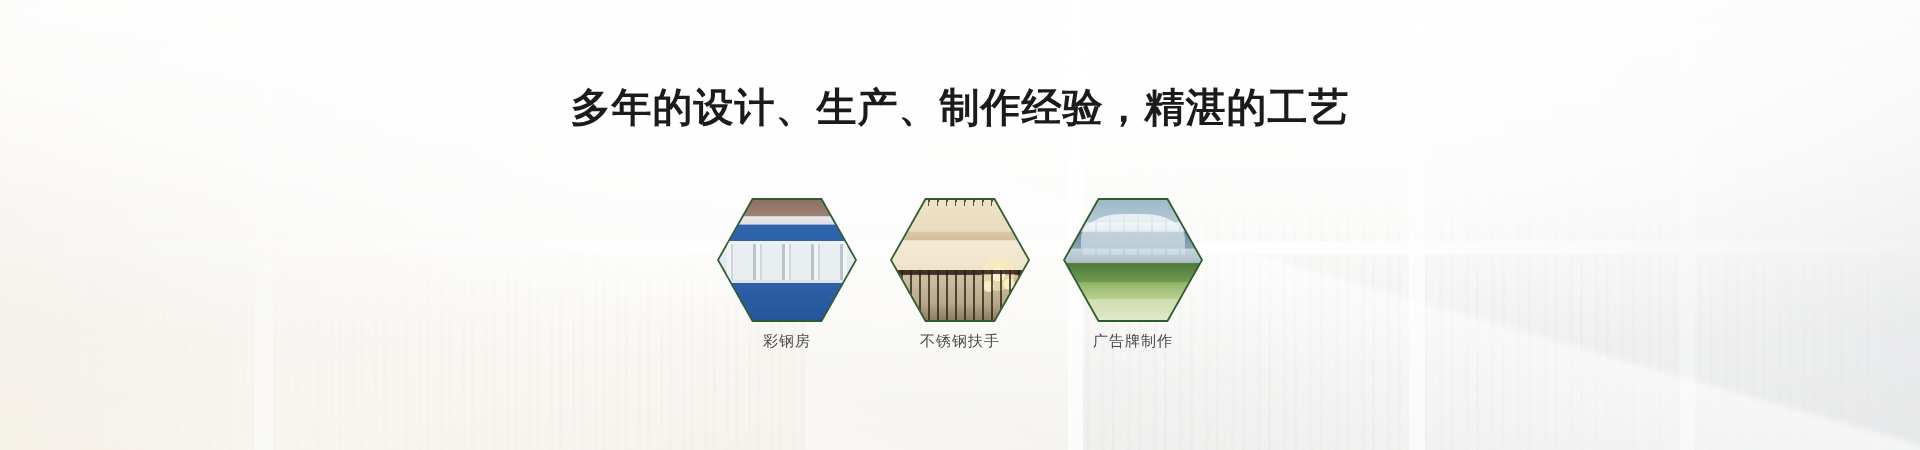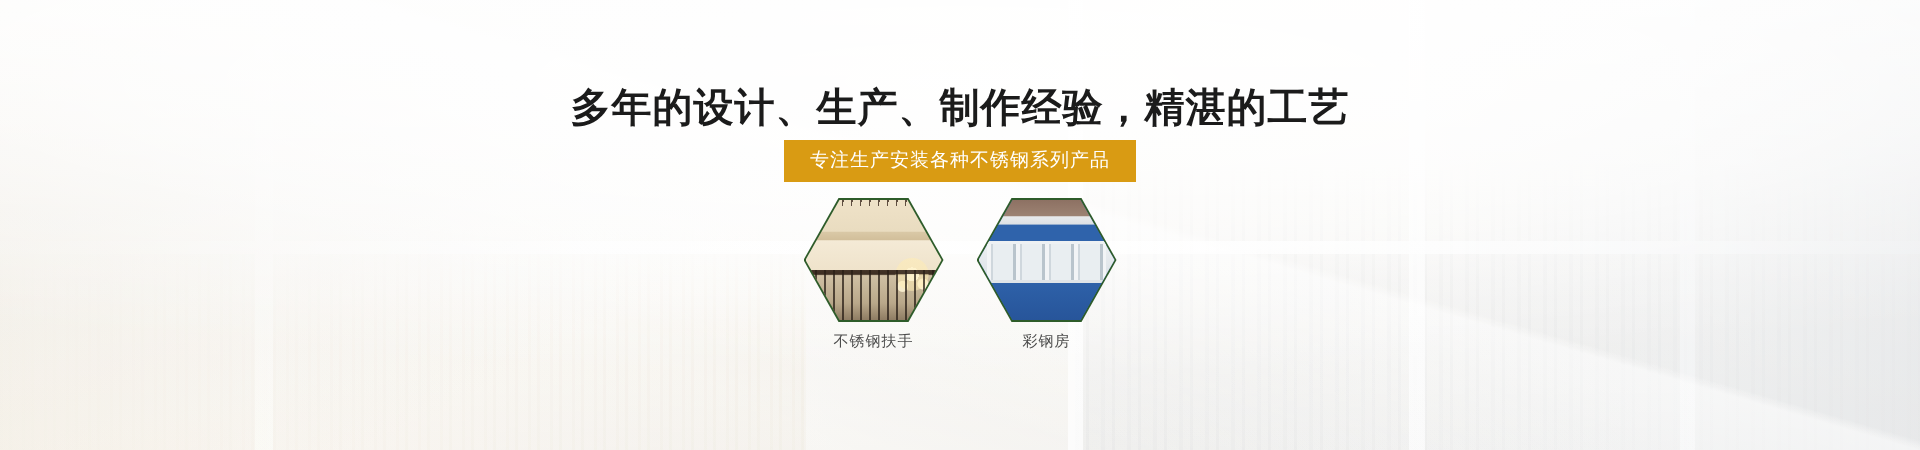--- a/index.html
+++ b/index.html
@@ -263,41 +263,46 @@
   <div class="bg-layer bg-transom"></div>
   <div class="bg-layer bg-warm"></div>
   <div class="bg-layer bg-cool"></div>
   <div class="bg-layer bg-facets"></div>
   <div class="bg-layer bg-veil"></div>
 
   <div class="content">
 
     <h1 class="headline">多年的设计、生产、制作经验，精湛的工艺</h1>
 
-    <div class="subbar-wrap">
-      <span class="subbar">专注生产安装各种不锈钢系列产品</span>
-    </div>
 
     <div class="hex-row">
+
+      <div class="hex-item">
+        <div class="hex-frame">
+          <div class="hex-inner">
+            <div class="hex-photo ph-cabin"></div>
+          </div>
+        </div>
+        <div class="hex-label">彩钢房</div>
+      </div>
 
       <div class="hex-item">
         <div class="hex-frame">
           <div class="hex-inner">
             <div class="hex-photo ph-handrail"></div>
           </div>
         </div>
         <div class="hex-label">不锈钢扶手</div>
       </div>
 
+
       <div class="hex-item">
         <div class="hex-frame">
           <div class="hex-inner">
-            <div class="hex-photo ph-cabin"></div>
+            <div class="hex-photo ph-sign"></div>
           </div>
         </div>
-        <div class="hex-label">彩钢房</div>
+        <div class="hex-label">广告牌制作</div>
       </div>
-
-
 
     </div>
   </div>
 </div>
 
 </body></html>

